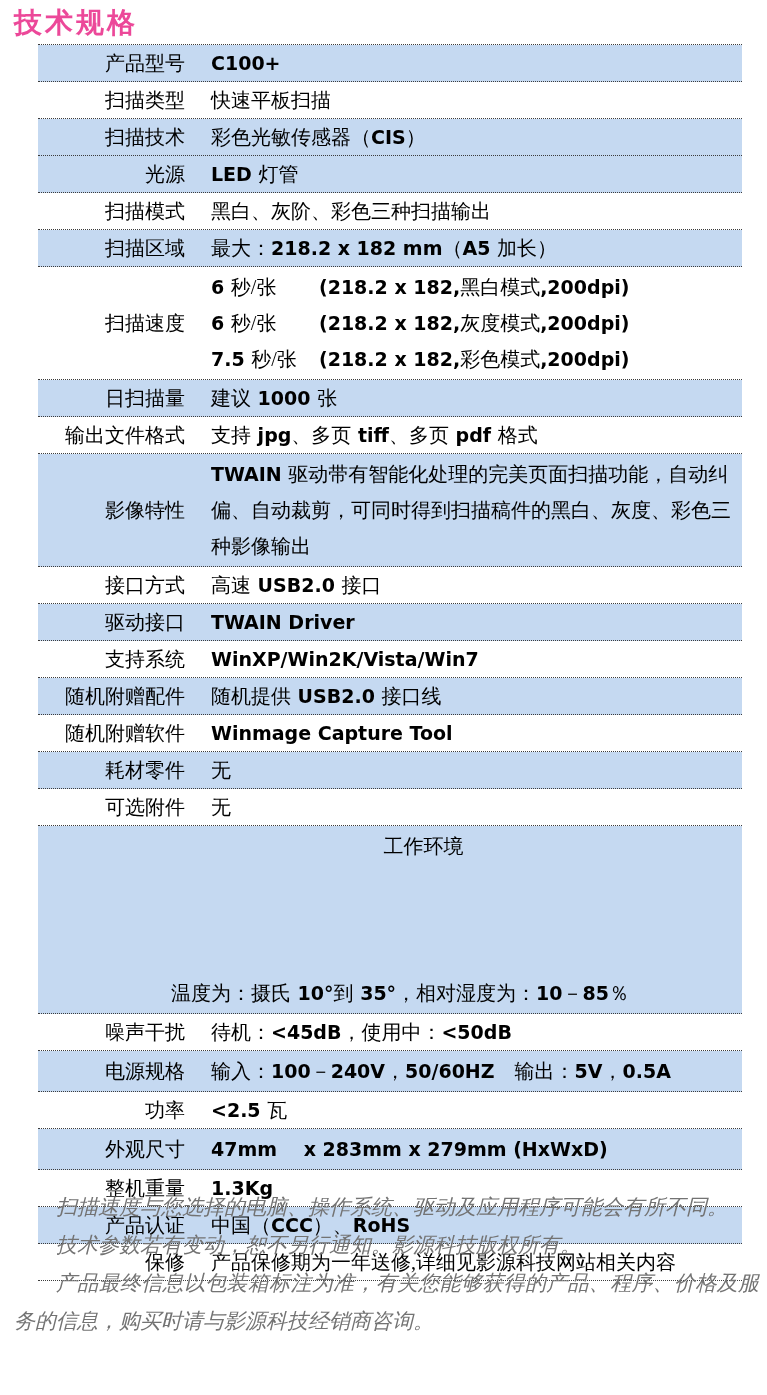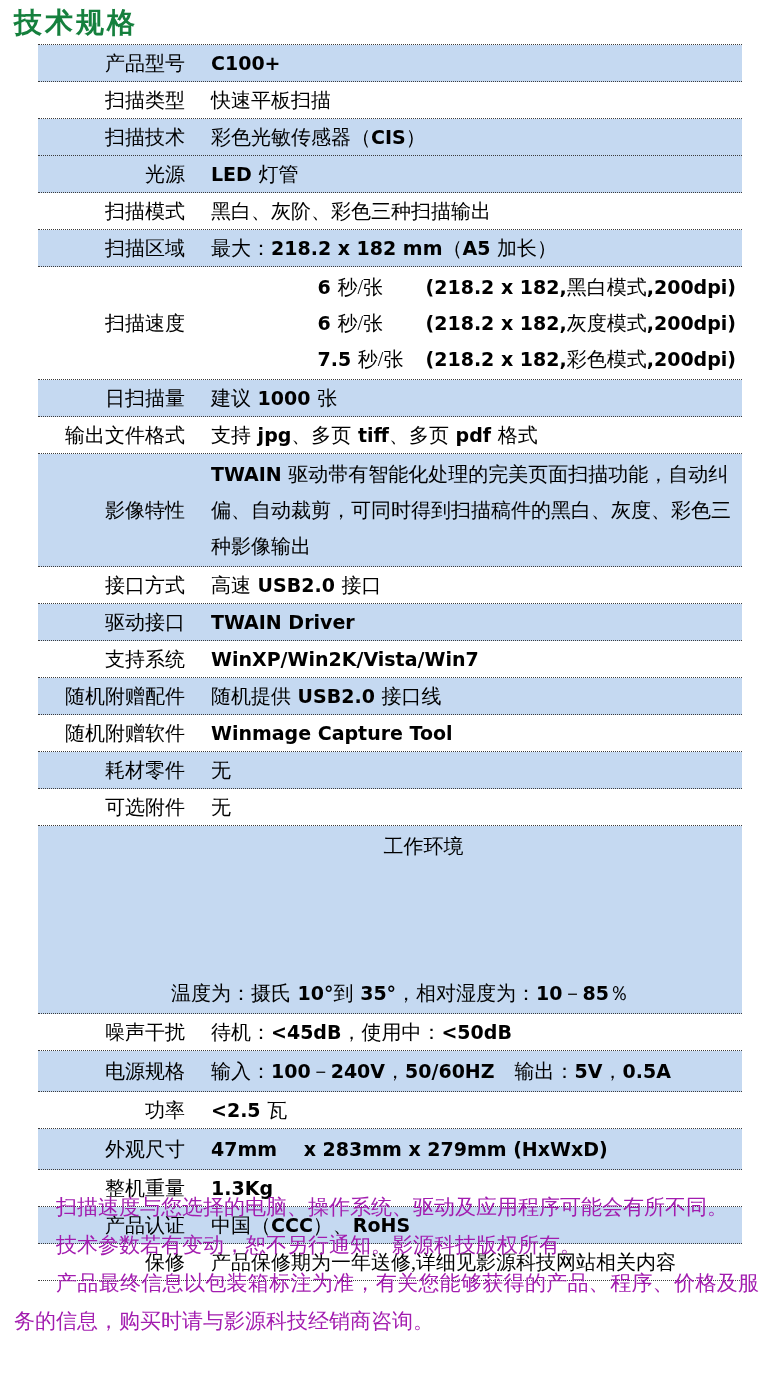--- a/index.html
+++ b/index.html
@@ -3,21 +3,21 @@
 <meta charset="utf-8">
 <style>
   html,body{margin:0;padding:0;}
   body{
     width:767px;height:1395px;background:#ffffff;position:relative;
     font-family:"Liberation Serif","DejaVu Serif",serif;color:#000;
     overflow:hidden;
   }
   .page-title{
     position:absolute;left:14px;top:4px;
-    font-size:28px;font-weight:bold;letter-spacing:3px;color:#15803d;
+    font-size:28px;font-weight:bold;letter-spacing:3px;color:#ec4899;
   }
   .spec-table{
     position:absolute;left:38px;top:44px;width:704px;
     border-top:1px dotted #3c3c3c;
   }
   .t-row{
     display:flex;align-items:center;
     min-height:36px;
     border-bottom:1px dotted #3c3c3c;
     background:#ffffff;
@@ -25,21 +25,21 @@
   .t-row.hl{background:#c5d9f1;}
   .t-row.tall{padding:2px 0;}
   .cell-label{
     width:147px;flex:0 0 147px;text-align:right;
     font-size:20px;line-height:36px;white-space:nowrap;
   }
   .cell-value{
     flex:1;margin-left:26px;font-size:20px;line-height:36px;
     padding-right:6px;
   }
-  .speed-line{display:flex;justify-content:flex-end;}
+  .speed-line{display:flex;}
   .speed-col{display:inline-block;width:108px;flex:0 0 108px;}
   .lat{
     font-family:"DejaVu Sans","Liberation Sans",sans-serif;
     font-weight:bold;font-size:19px;
   }
   .notes{
     position:absolute;left:14px;top:1188px;width:745px;
     font-size:21px;line-height:38px;text-align:justify;
   }
   .notes p{margin:0;text-indent:2em;}
@@ -158,17 +158,17 @@
     <div class="t-row hl" style="background: rgb(197, 217, 241);">
       <div class="cell-label">产品认证</div>
       <div class="cell-value mixed">中国（<span class="lat">CCC</span>）、<span class="lat">RoHS</span></div>
     </div>
     <div class="t-row">
       <div class="cell-label">保修</div>
       <div class="cell-value mixed">产品保修期为一年送修,详细见影源科技网站相关内容</div>
     </div>
   </div>
 
-<div class="notes" style="color: #a21caf;">
+<div class="notes" style="color: #737373; font-style: italic;">
   <p>扫描速度与您选择的电脑、操作系统、驱动及应用程序可能会有所不同。</p>
   <p>技术参数若有变动，恕不另行通知。影源科技版权所有。</p>
   <p>产品最终信息以包装箱标注为准，有关您能够获得的产品、程序、价格及服务的信息，购买时请与影源科技经销商咨询。</p>
 </div>
 
 </body></html>

